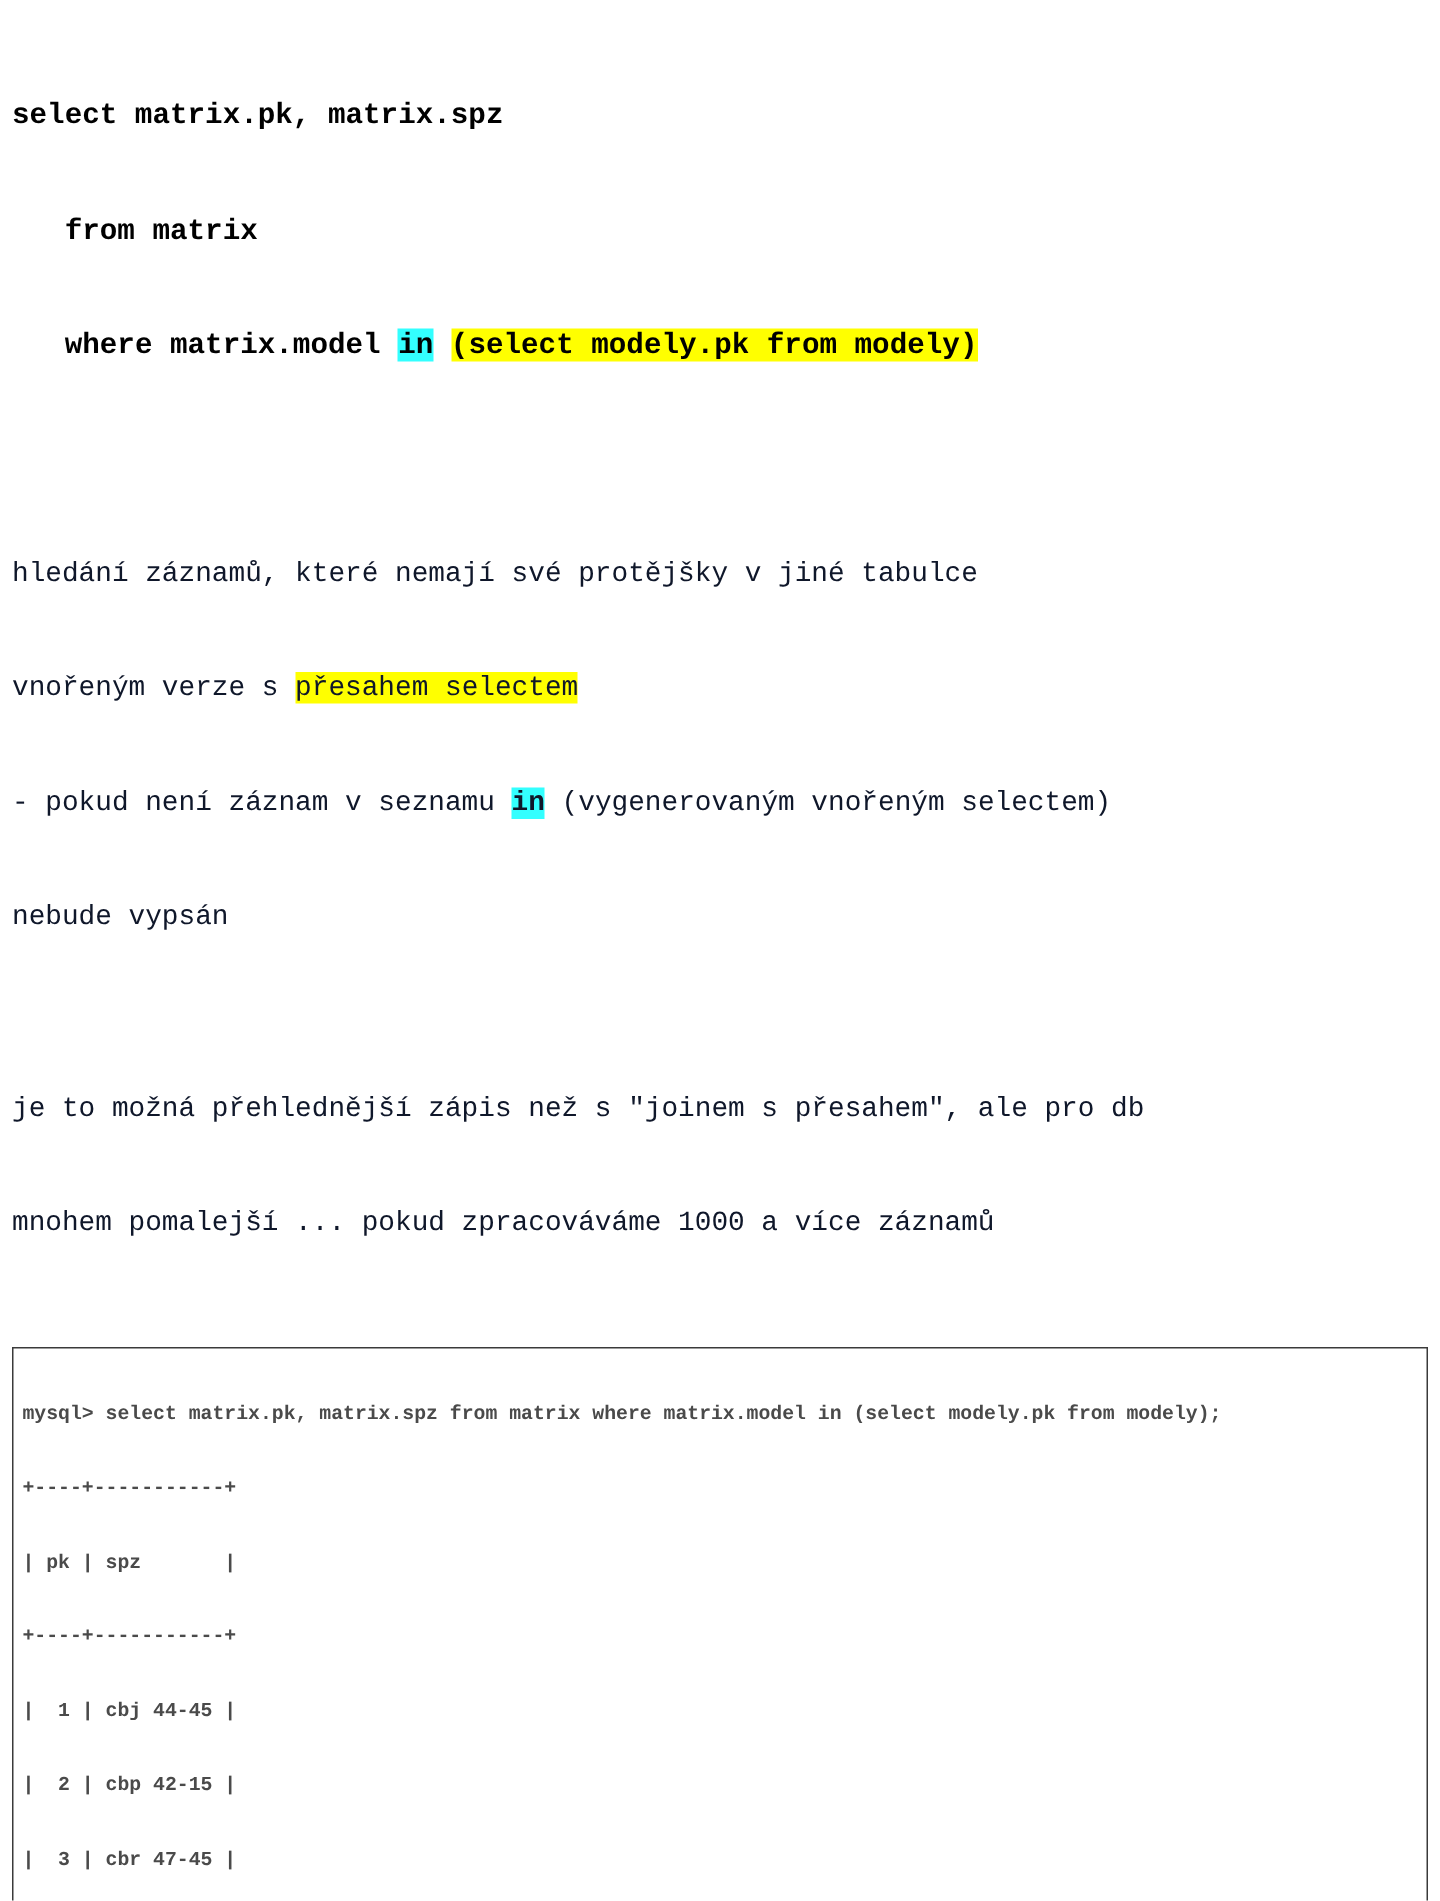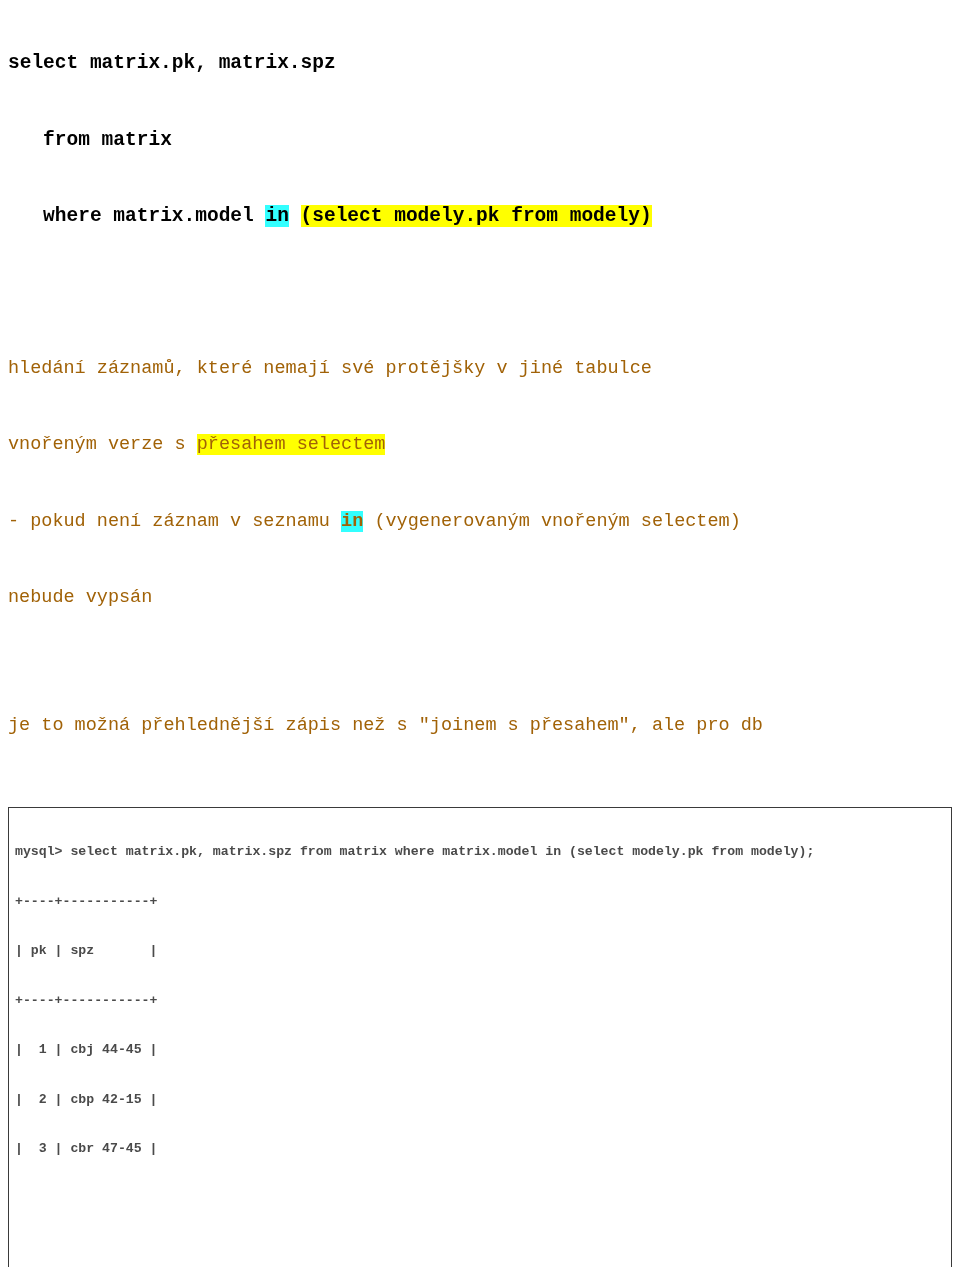--- a/index.html
+++ b/index.html
@@ -37,21 +37,21 @@
     display: block;
     white-space: pre;
   }
 
   
   .note {
     font-family: "Liberation Mono", "DejaVu Sans Mono", monospace;
     font-weight: normal;
     font-size: 18.5px;
     line-height: 25.5px;
-    color: #a16207;
+    color: #0f172a;
     white-space: pre;
   }
   .note .ln {
     display: block;
     white-space: pre;
   }
 
   
   .hl-yellow {
     background: #ffff00;
@@ -75,21 +75,21 @@
     box-sizing: border-box;
     overflow: hidden;
   }
   .console .ln {
     display: block;
     white-space: pre;
     font-weight: bold;
   }
 
   
-  .pad-top-14 { }
+  .pad-top-14 { padding-top: 14px; }
   .gap-18 { height: 18px; }
   .gap-24 { height: 24px; }
 
   .section { position: relative; }
 </style>
 </head>
 <body>
 
 <div class="page">
 
@@ -103,20 +103,21 @@
 
     <div class="gap-24"></div>
 
     <div class="note">
       <span class="ln">hledání záznamů, které nemají své protějšky v jiné tabulce</span>
       <span class="ln"><span>vnořeným verze s </span><span class="hl-yellow">přesahem selectem</span></span>
       <span class="ln"><span>- pokud není záznam v seznamu </span><span class="hl-cyan" style="font-weight:bold">in</span><span> (vygenerovaným vnořeným selectem)</span></span>
       <span class="ln">nebude vypsán</span>
       <span class="ln"></span>
       <span class="ln">je to možná přehlednější zápis než s "joinem s přesahem", ale pro db</span>
+      <span class="ln">mnohem pomalejší ... pokud zpracováváme 1000 a více záznamů</span>
     </div>
 
     <div class="gap-18"></div>
 
     <div class="console">
       <span class="ln">mysql&gt; select matrix.pk, matrix.spz from matrix where matrix.model in (select modely.pk from modely);</span>
       <span class="ln">+----+-----------+</span>
       <span class="ln">| pk | spz       |</span>
       <span class="ln">+----+-----------+</span>
       <span class="ln">|  1 | cbj 44-45 |</span>

